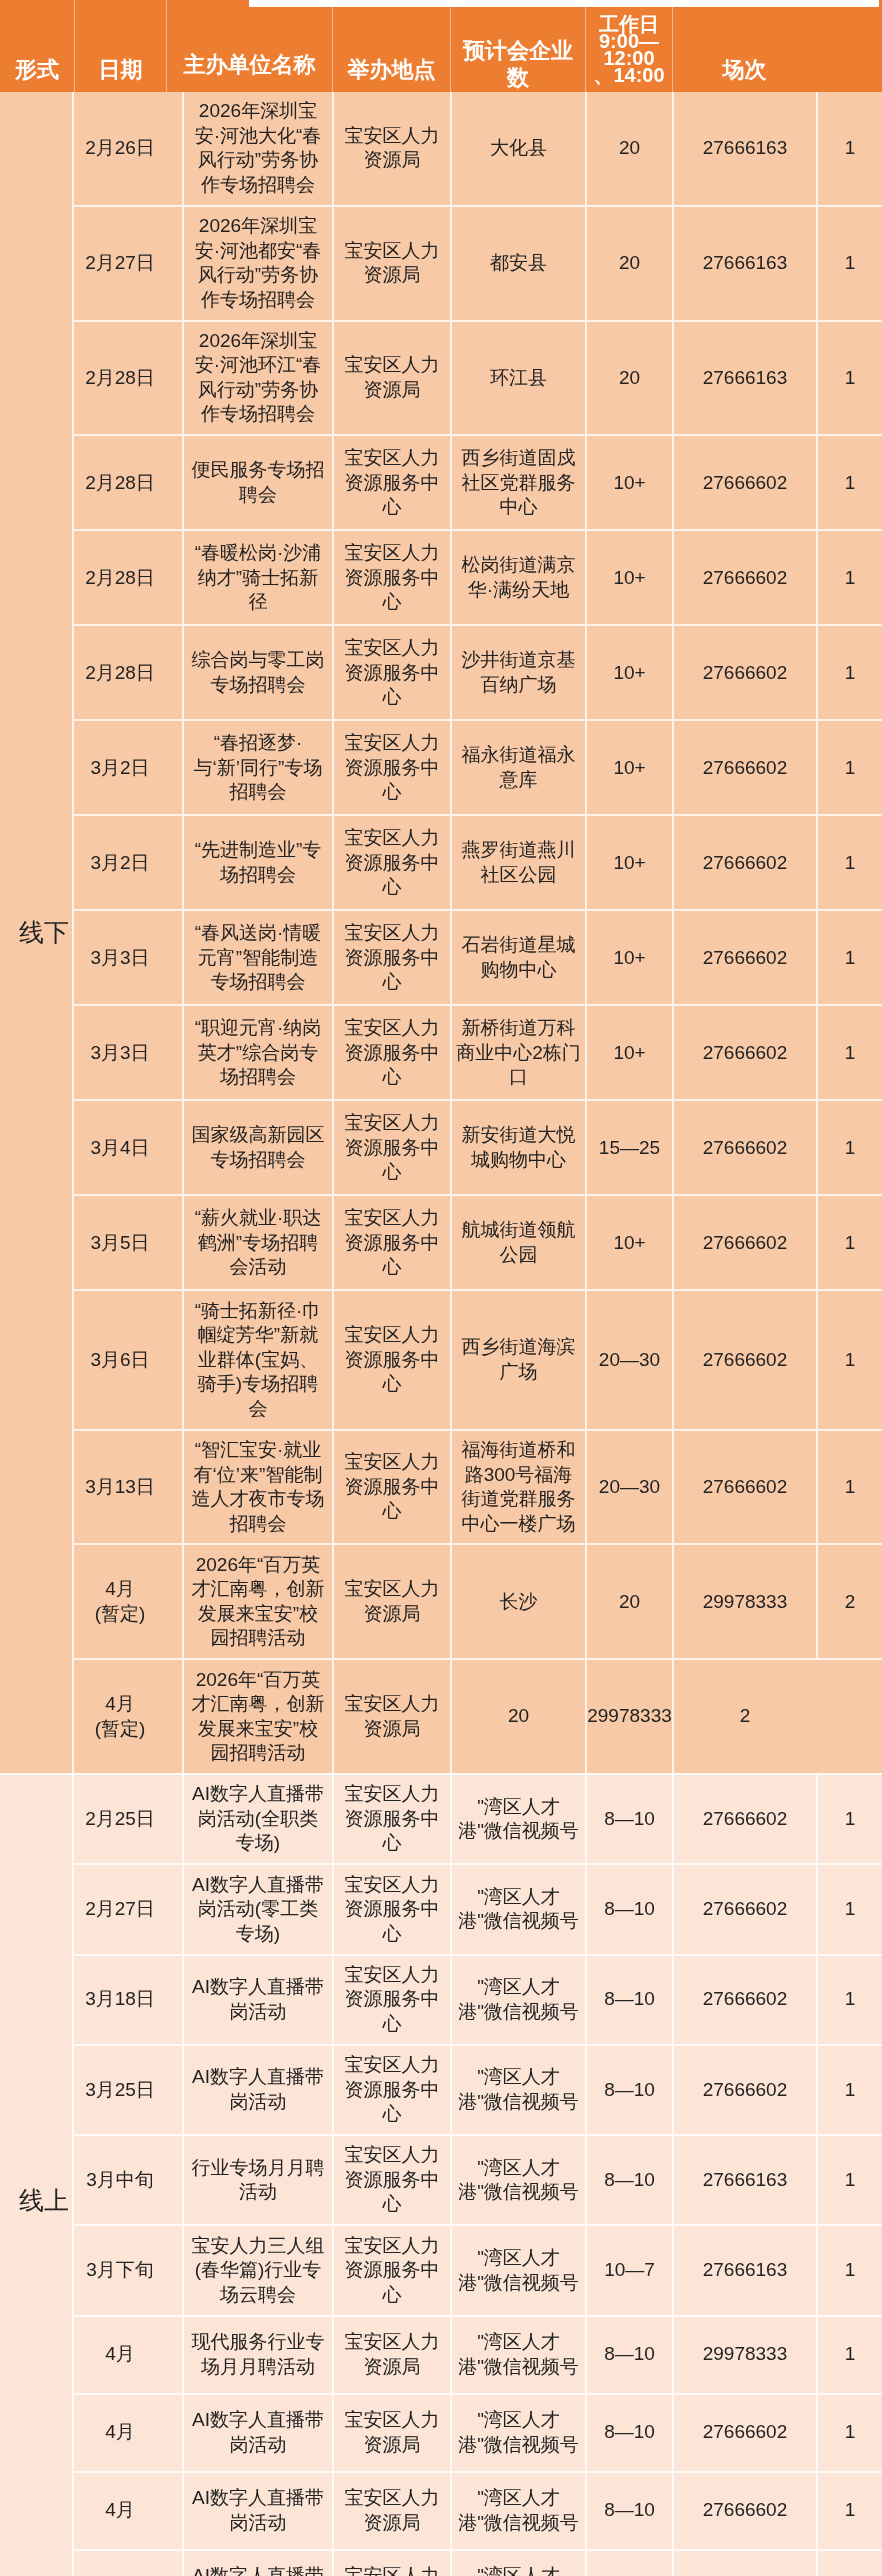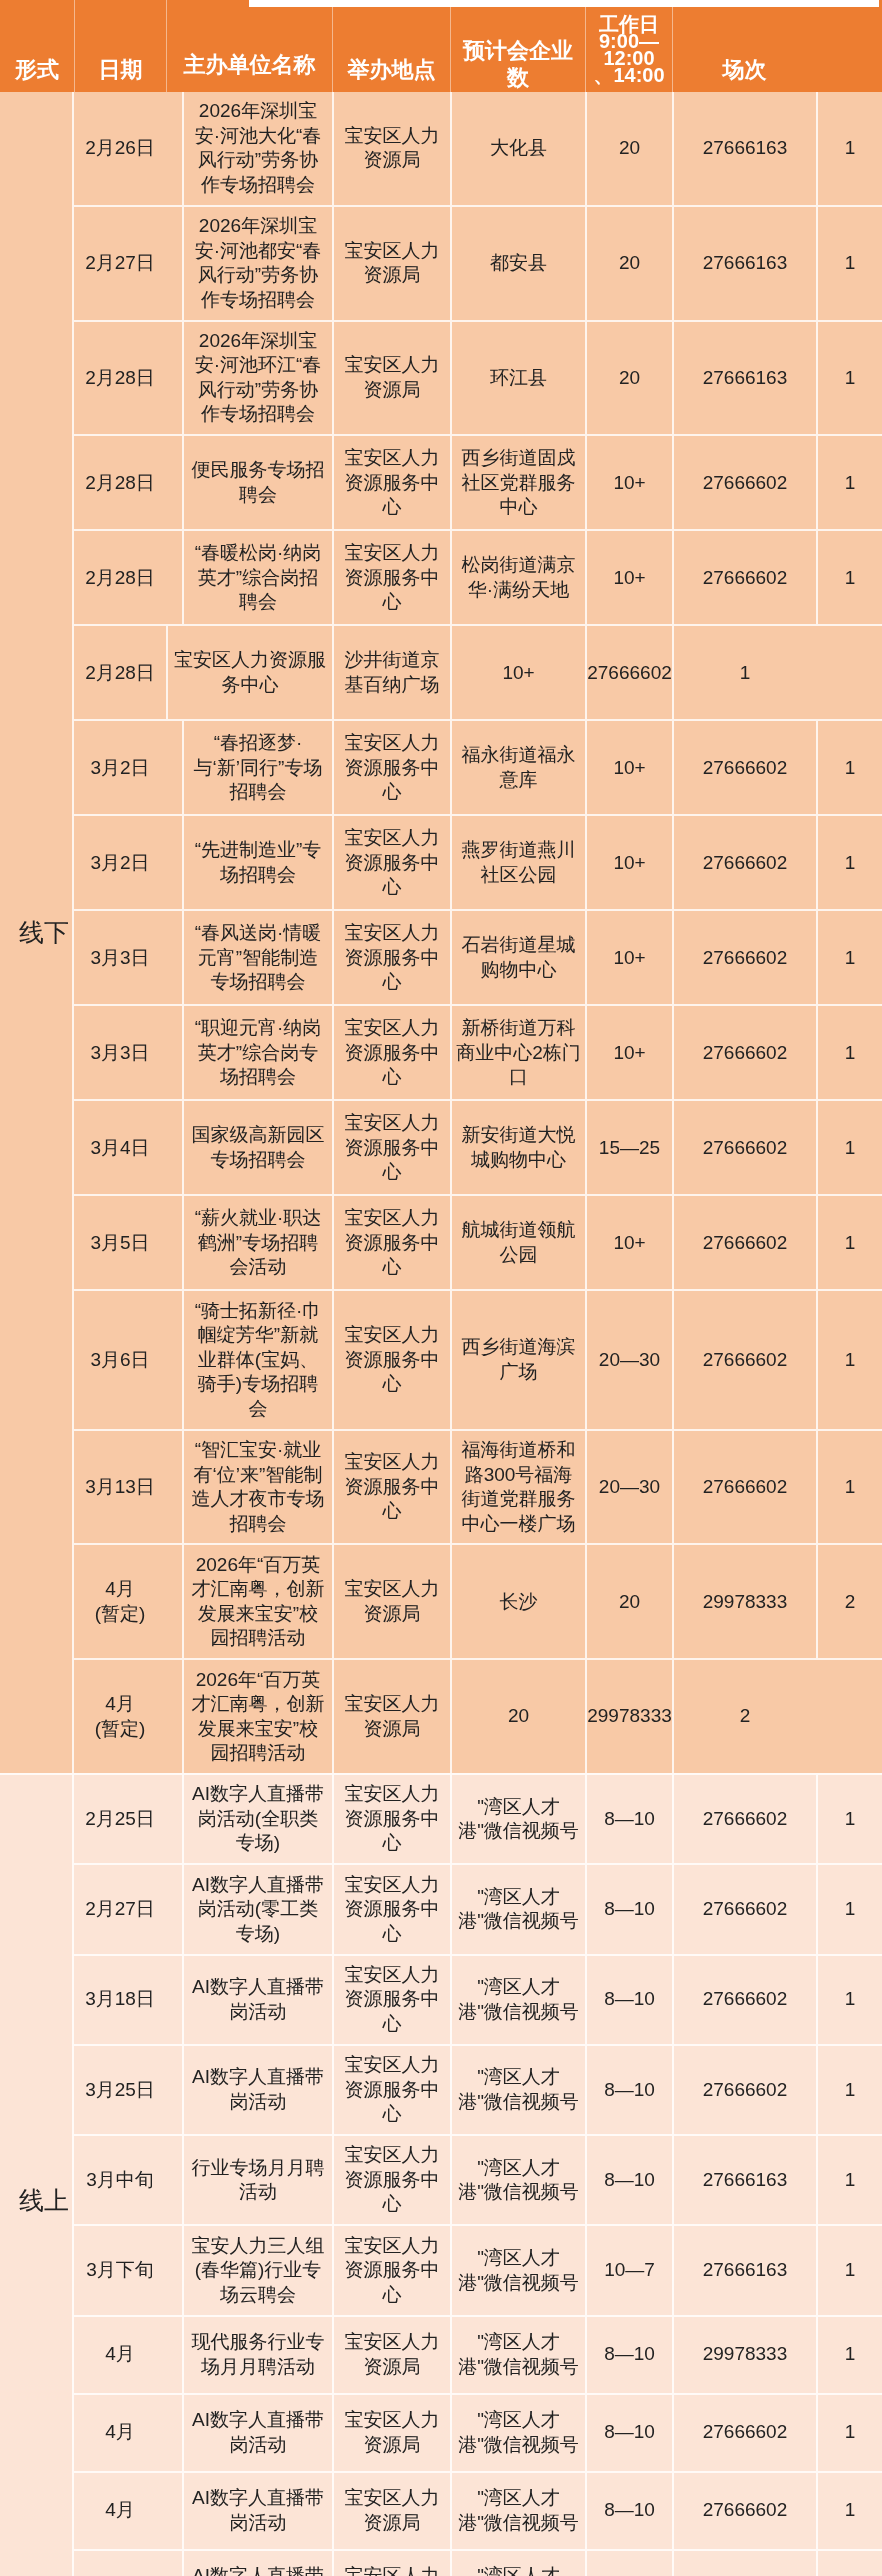--- a/index.html
+++ b/index.html
@@ -134,30 +134,31 @@
     <div class="cell c-name">便民服务专场招聘会</div>
     <div class="cell c-org">宝安区人力资源服务中心</div>
     <div class="cell c-loc">西乡街道固戍社区党群服务中心</div>
     <div class="cell c-comp">10+</div>
     <div class="cell c-phone">27666602</div>
     <div class="cell c-sess">1</div>
   </div>
 
   <div class="row">
     <div class="cell c-date">2月28日</div>
-    <div class="cell c-name">“春暖松岗·纳岗英才”综合岗招聘会</div>
+    <div class="cell c-name">“春暖松岗·沙浦纳才”骑士拓新径</div>
     <div class="cell c-org">宝安区人力资源服务中心</div>
     <div class="cell c-loc">松岗街道满京华·满纷天地</div>
     <div class="cell c-comp">10+</div>
     <div class="cell c-phone">27666602</div>
     <div class="cell c-sess">1</div>
   </div>
 
   <div class="row">
     <div class="cell c-date">2月28日</div>
+    <div class="cell c-name">综合岗与零工岗专场招聘会</div>
     <div class="cell c-org">宝安区人力资源服务中心</div>
     <div class="cell c-loc">沙井街道京基百纳广场</div>
     <div class="cell c-comp">10+</div>
     <div class="cell c-phone">27666602</div>
     <div class="cell c-sess">1</div>
   </div>
 
   <div class="row">
     <div class="cell c-date">3月2日</div>
     <div class="cell c-name">“春招逐梦·与‘新’同行”专场招聘会</div>

